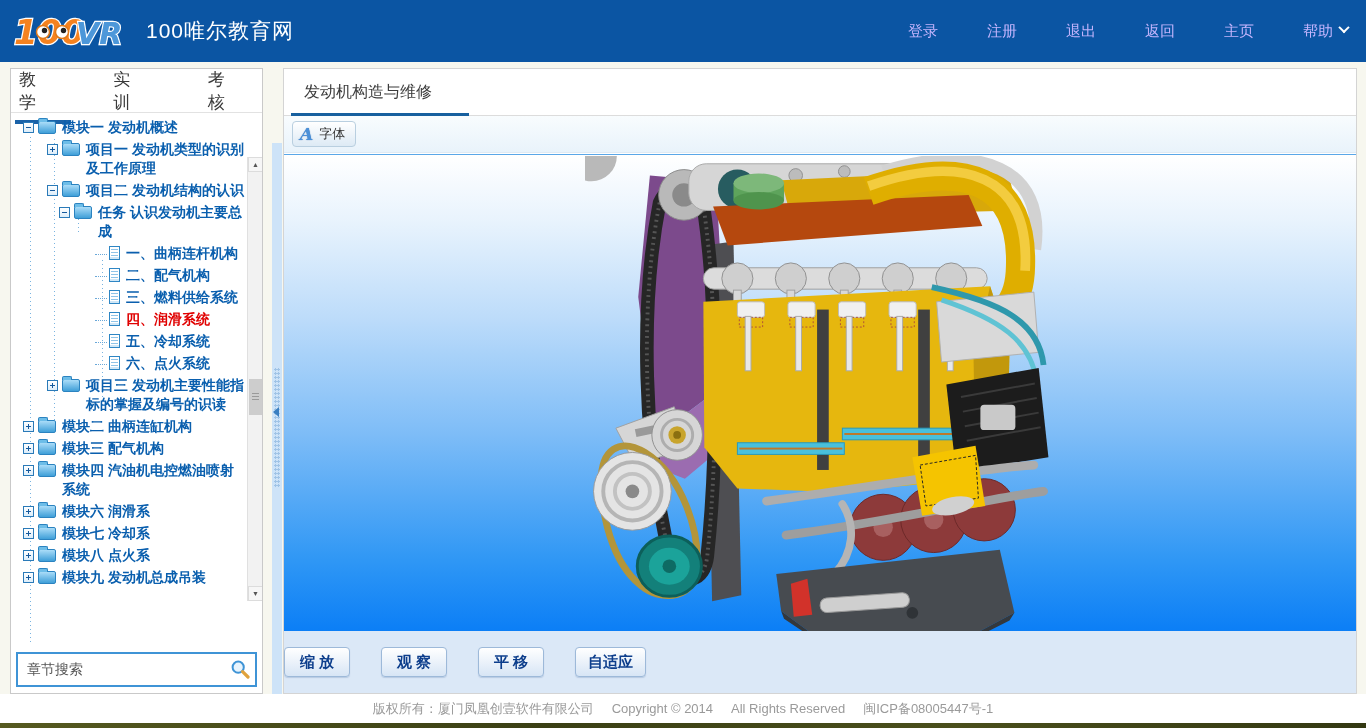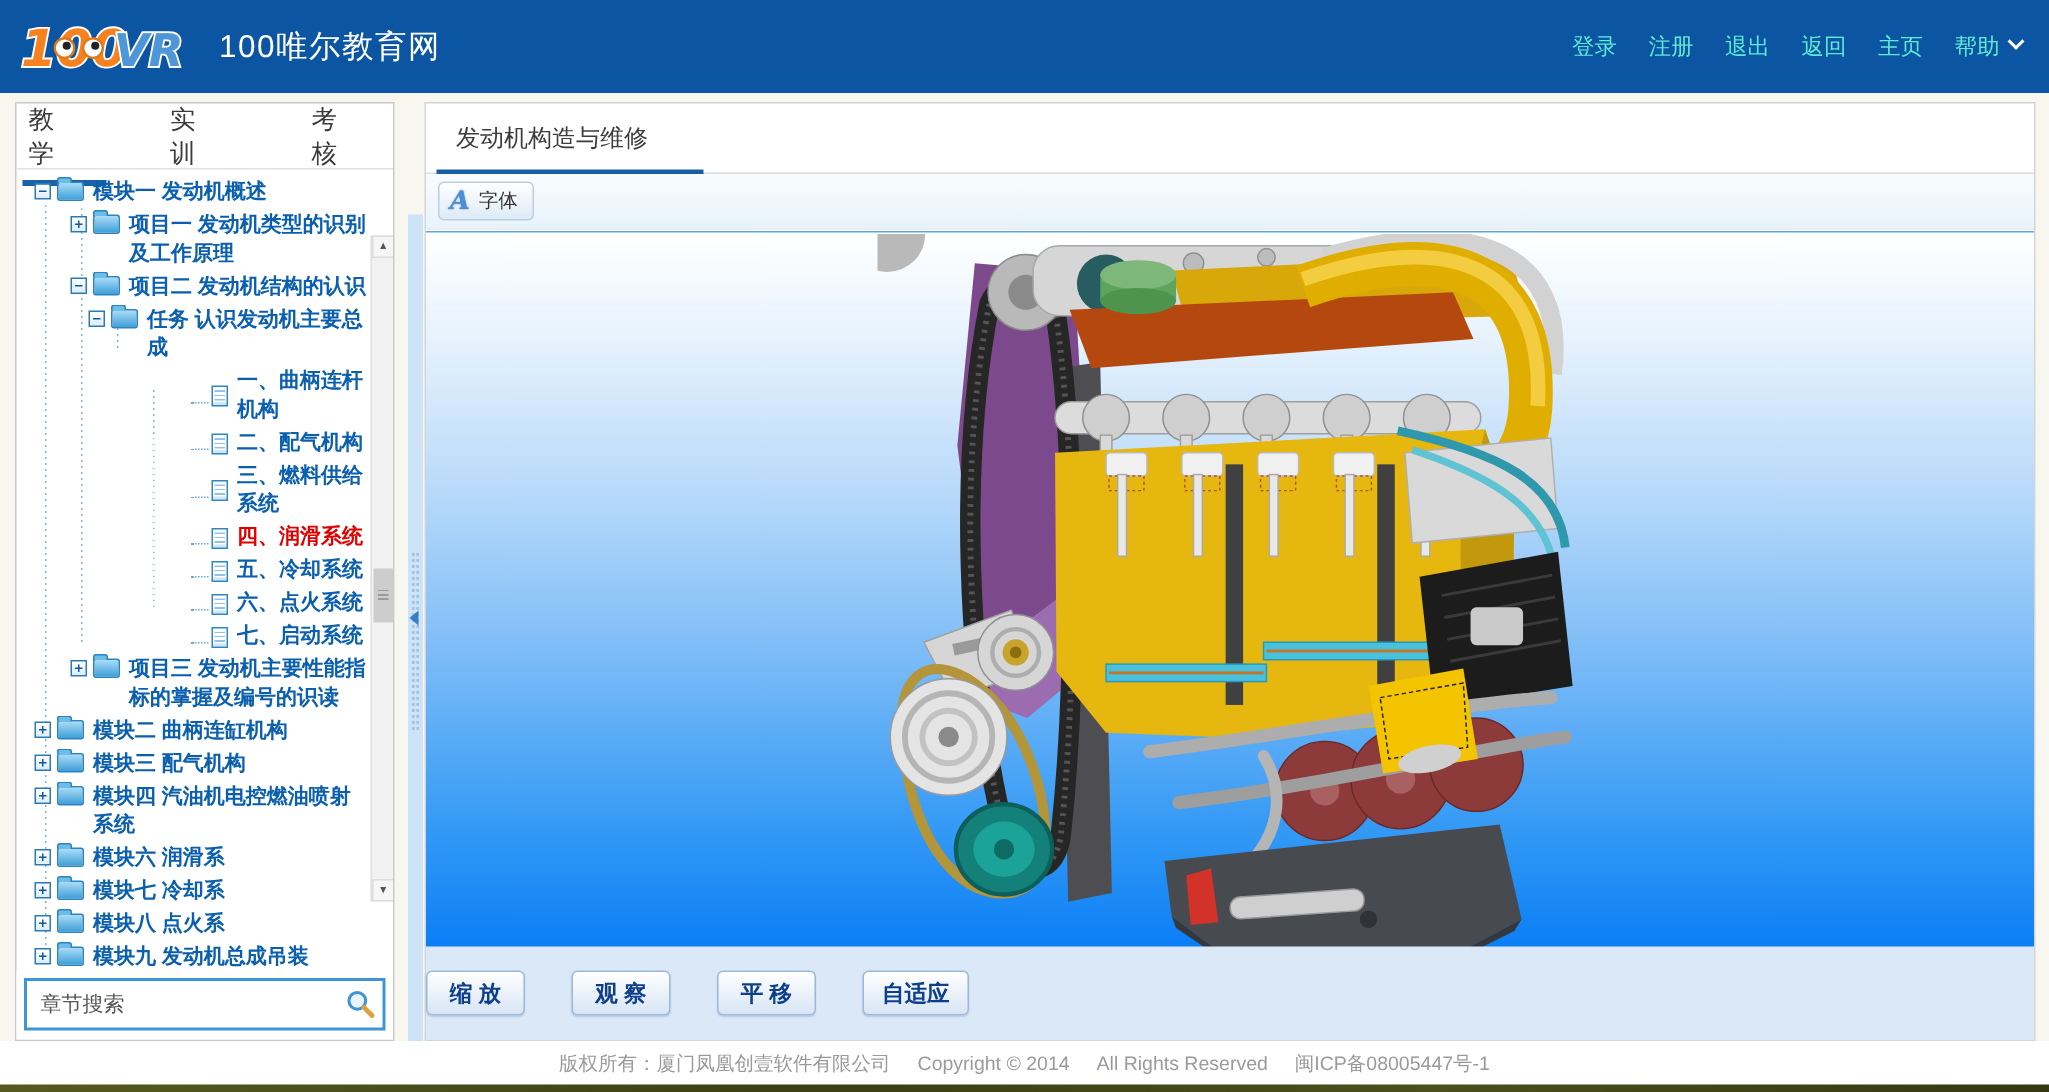--- a/index.html
+++ b/index.html
@@ -4,34 +4,34 @@
 <style>
   * { margin:0; padding:0; box-sizing:border-box; }
   html,body { width:1366px; height:728px; overflow:hidden; }
   body { font-family:"Liberation Sans","DejaVu Sans",sans-serif; background:#f7f7ef; position:relative; }
 
   
   .header { position:absolute; left:0; top:0; width:1366px; height:62px; background:#0b55a3; display:flex; align-items:center; }
   .logo-wrap { display:flex; align-items:center; margin-left:12px; }
   .site-name { color:#ffffff; font-size:21px; margin-left:12px; letter-spacing:1px; }
   .header-links { position:absolute; right:18px; top:0; height:62px; display:flex; align-items:center; gap:21px; }
-  .header-links a { color:#5eead4; font-size:15px; text-decoration:none; display:flex; align-items:center; cursor:pointer; }
+  .header-links a { color:#c4b5fd; font-size:15px; text-decoration:none; display:flex; align-items:center; cursor:pointer;margin-left:28px; }
   .chev { display:inline-block; width:8px; height:8px; border-right:2px solid #fff; border-bottom:2px solid #fff; transform:rotate(45deg) translate(-1px,-1px); margin-left:7px; margin-top:-4px; }
 
   
   .sidebar { position:absolute; left:10px; top:68px; width:253px; height:626px; background:#ffffff; border:1px solid #c9c9c9; }
   .side-tabs { height:44px; border-bottom:1px solid #e2e2e2; display:flex; align-items:center; padding-left:6px; gap:38px; }
   .side-tab { font-size:17px; color:#3a3a3a; letter-spacing:6px; padding:9px 2px; cursor:pointer; position:relative; }
   .side-tab.active::after { content:""; position:absolute; left:-2px; right:2px; bottom:-1px; height:4px; background:#1a62a8; }
   .tree-area { position:absolute; left:0; top:44px; right:0; bottom:46px; overflow:hidden; }
   .tree { position:absolute; left:0; top:0; right:15px; bottom:0; overflow:hidden; padding-top:5px; }
   .tree-row { position:relative; display:flex; align-items:flex-start; margin-bottom:3px; line-height:19px; font-size:14px; font-weight:bold; color:#0a5fae; cursor:pointer; }
   .tree-row.sel .lbl { color:#e00000; }
   .tree-row .lbl { flex:1; padding-right:2px; }
-  .lvl0 { padding-left:12px; } .lvl1 { padding-left:36px; } .lvl2 { padding-left:48px; } .lvl3 { padding-left:116px;align-items:center; }
+  .lvl0 { padding-left:12px; } .lvl1 { padding-left:36px; } .lvl2 { padding-left:48px; } .lvl3 { padding-left:84px; }
   .exp { flex:0 0 11px; width:11px; height:11px; margin-top:4px; margin-right:4px; border:1px solid #2a7ab8; background:linear-gradient(#ffffff,#dcedfa); position:relative; }
   .exp::before { content:""; position:absolute; left:2px; right:2px; top:4px; height:1px; background:#15599c; }
   .exp.plus::after { content:""; position:absolute; top:2px; bottom:2px; left:4px; width:1px; background:#15599c; }
   .folder { flex:0 0 18px; width:18px; height:13px; margin-top:3px; margin-right:6px; background:linear-gradient(#aadcf8,#3f9fd8); border:1px solid #2b83c0; border-radius:2px; position:relative; }
   .folder::before { content:""; position:absolute; left:-1px; top:-4px; width:8px; height:3px; background:#6dbde8; border:1px solid #2b83c0; border-bottom:none; border-radius:2px 2px 0 0; }
   .stub { flex:0 0 12px; width:12px; height:1px; margin-top:10px; border-top:1px dotted #6aa8d8; margin-right:2px; }
   .doc { flex:0 0 11px; width:11px; height:14px; margin-top:2px; margin-right:6px; background:#ffffff; border:1px solid #2e86c4; box-shadow:inset 0 -2px 0 #cfe7f7; position:relative; }
   .doc::before { content:""; position:absolute; left:1px; top:2px; right:1px; height:7px;
      background:repeating-linear-gradient(180deg,#8fc4e8 0 1px,transparent 1px 3px); }
   .vguide { position:absolute; width:1px; background-image:repeating-linear-gradient(180deg,#7ab4e0 0 1px,transparent 1px 4px); }
@@ -161,25 +161,20 @@
         </div>
         <div class="tree-row lvl3">
           <span class="stub"></span>
           <span class="doc"></span>
           <span class="lbl">五、冷却系统</span>
         </div>
         <div class="tree-row lvl3">
           <span class="stub"></span>
           <span class="doc"></span>
           <span class="lbl">六、点火系统</span>
-        </div>
-        <div class="tree-row lvl3">
-          <span class="stub"></span>
-          <span class="doc"></span>
-          <span class="lbl">七、启动系统</span>
         </div>
         <div class="tree-row lvl1">
           <span class="exp plus"></span>
           <span class="folder"></span>
           <span class="lbl">项目三  发动机主要性能指标的掌握及编号的识读</span>
         </div>
         <div class="tree-row lvl0">
           <span class="exp plus"></span>
           <span class="folder"></span>
           <span class="lbl">模块二  曲柄连缸机构</span>

